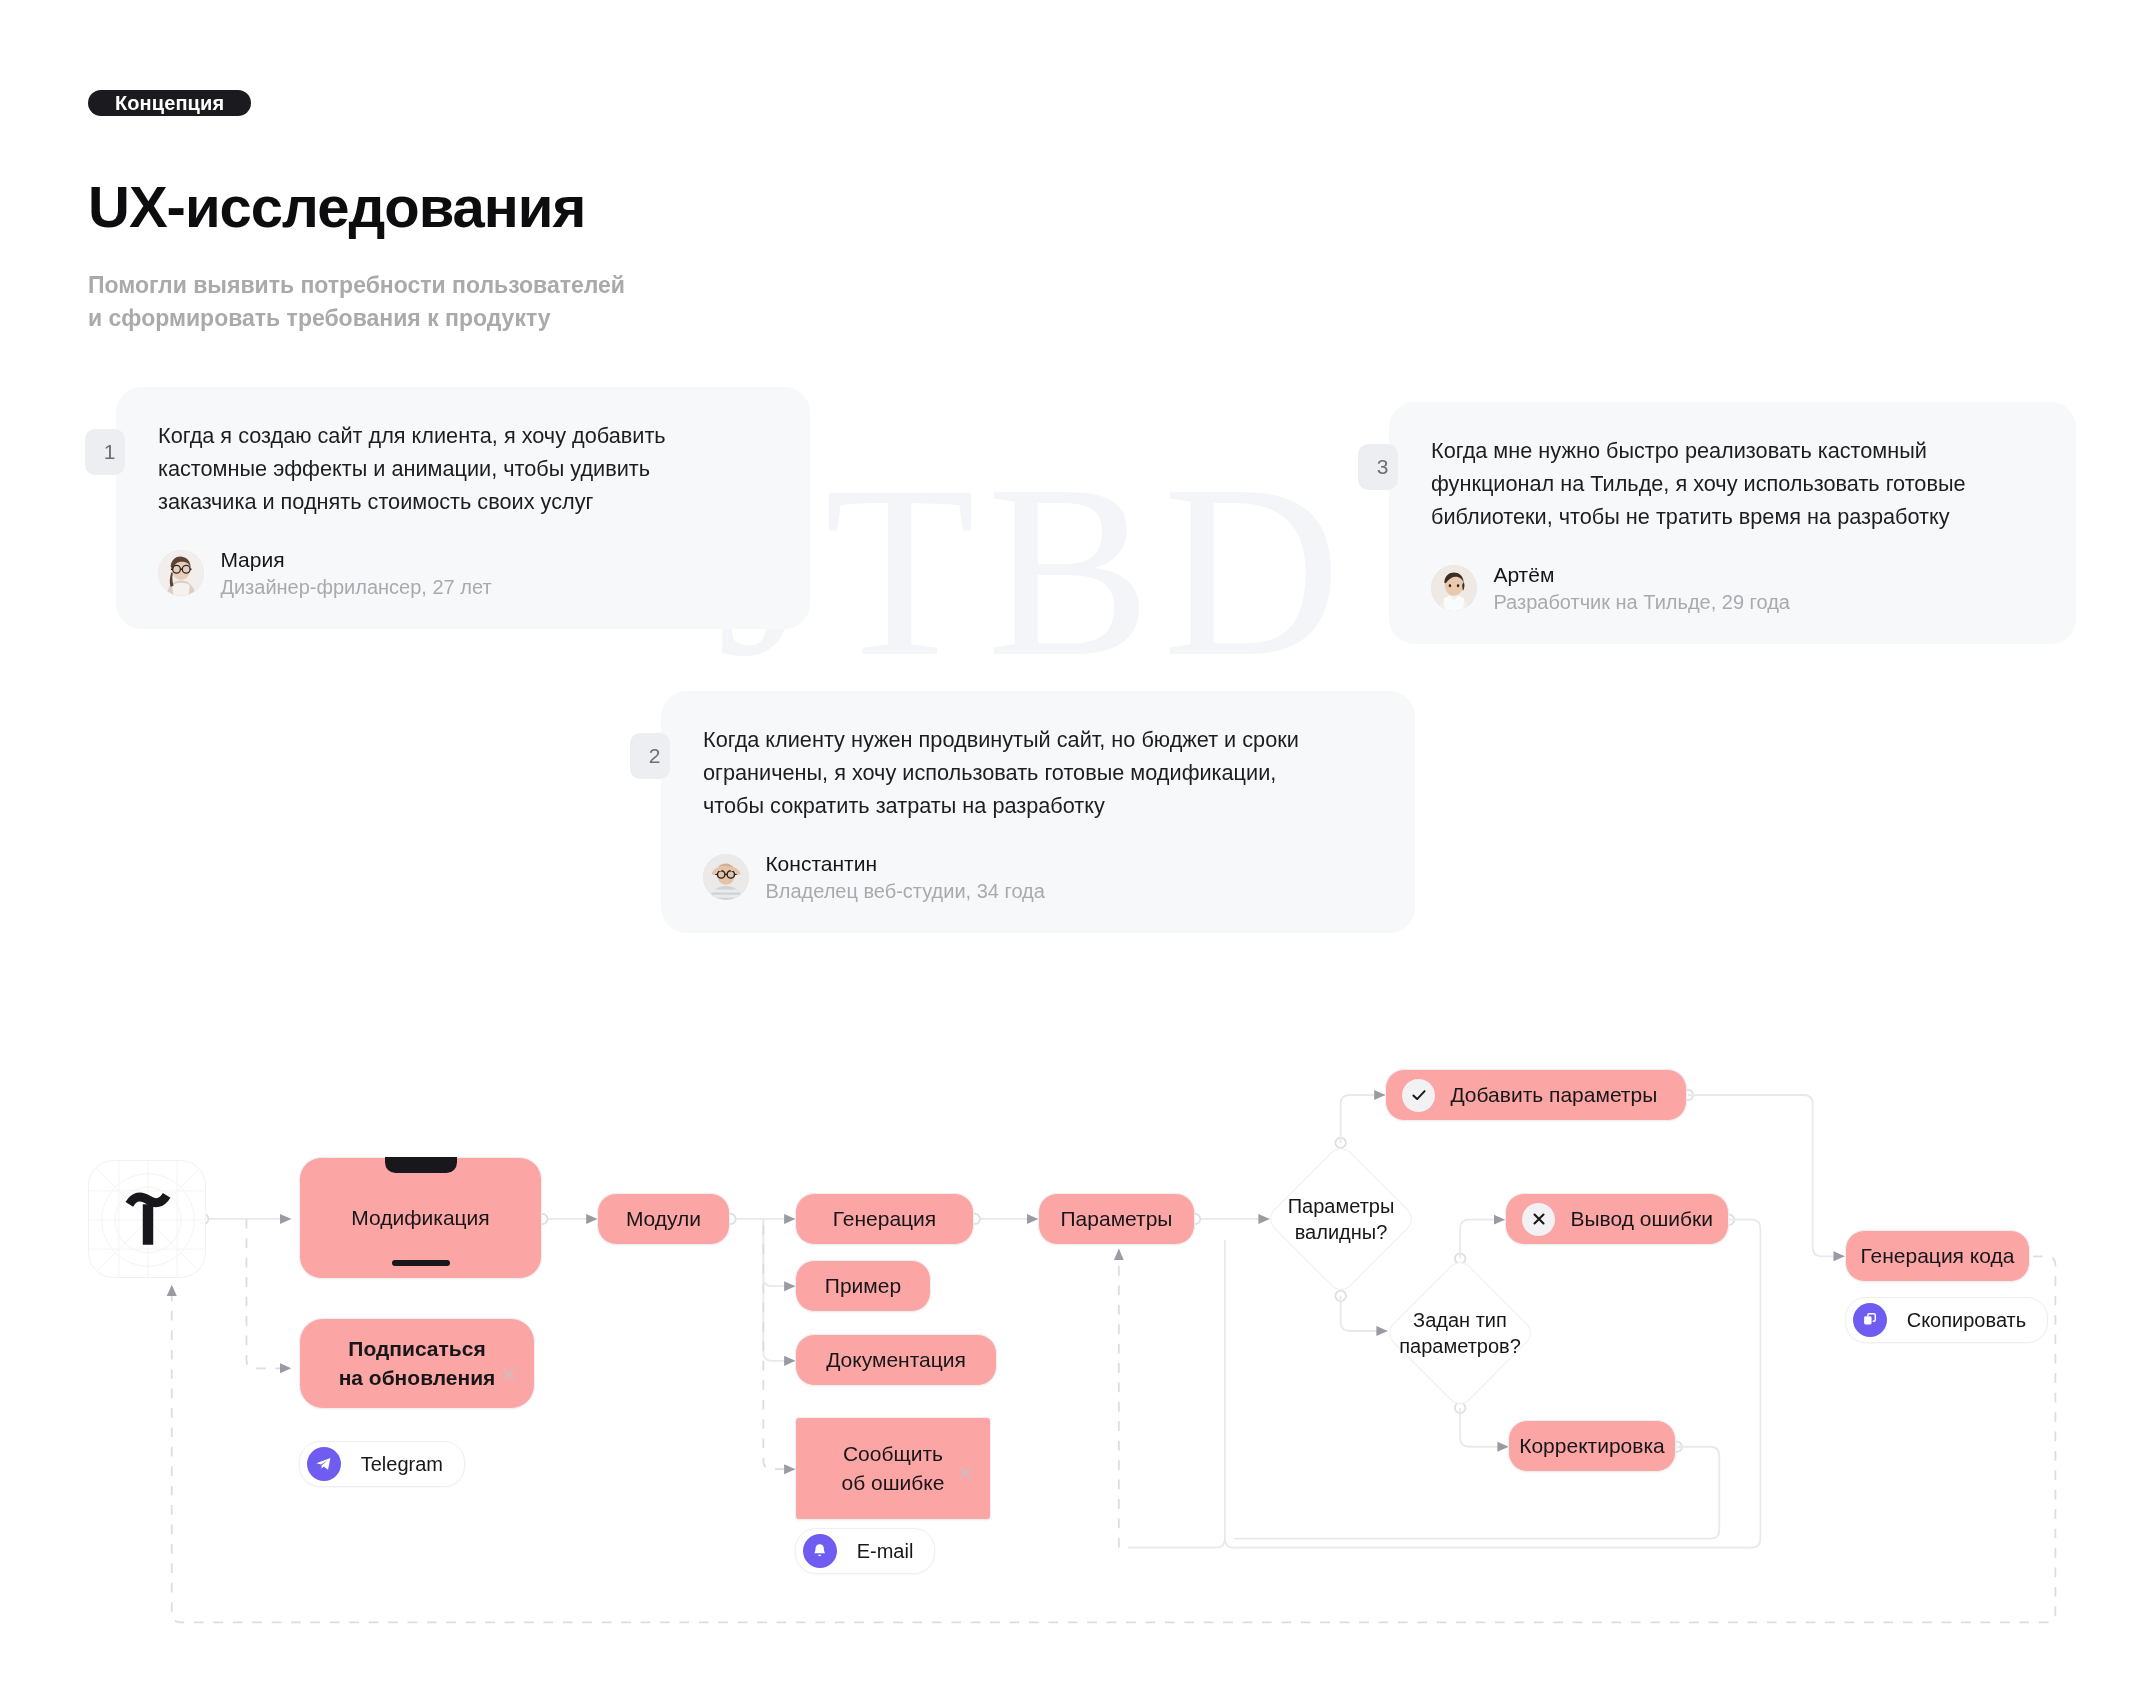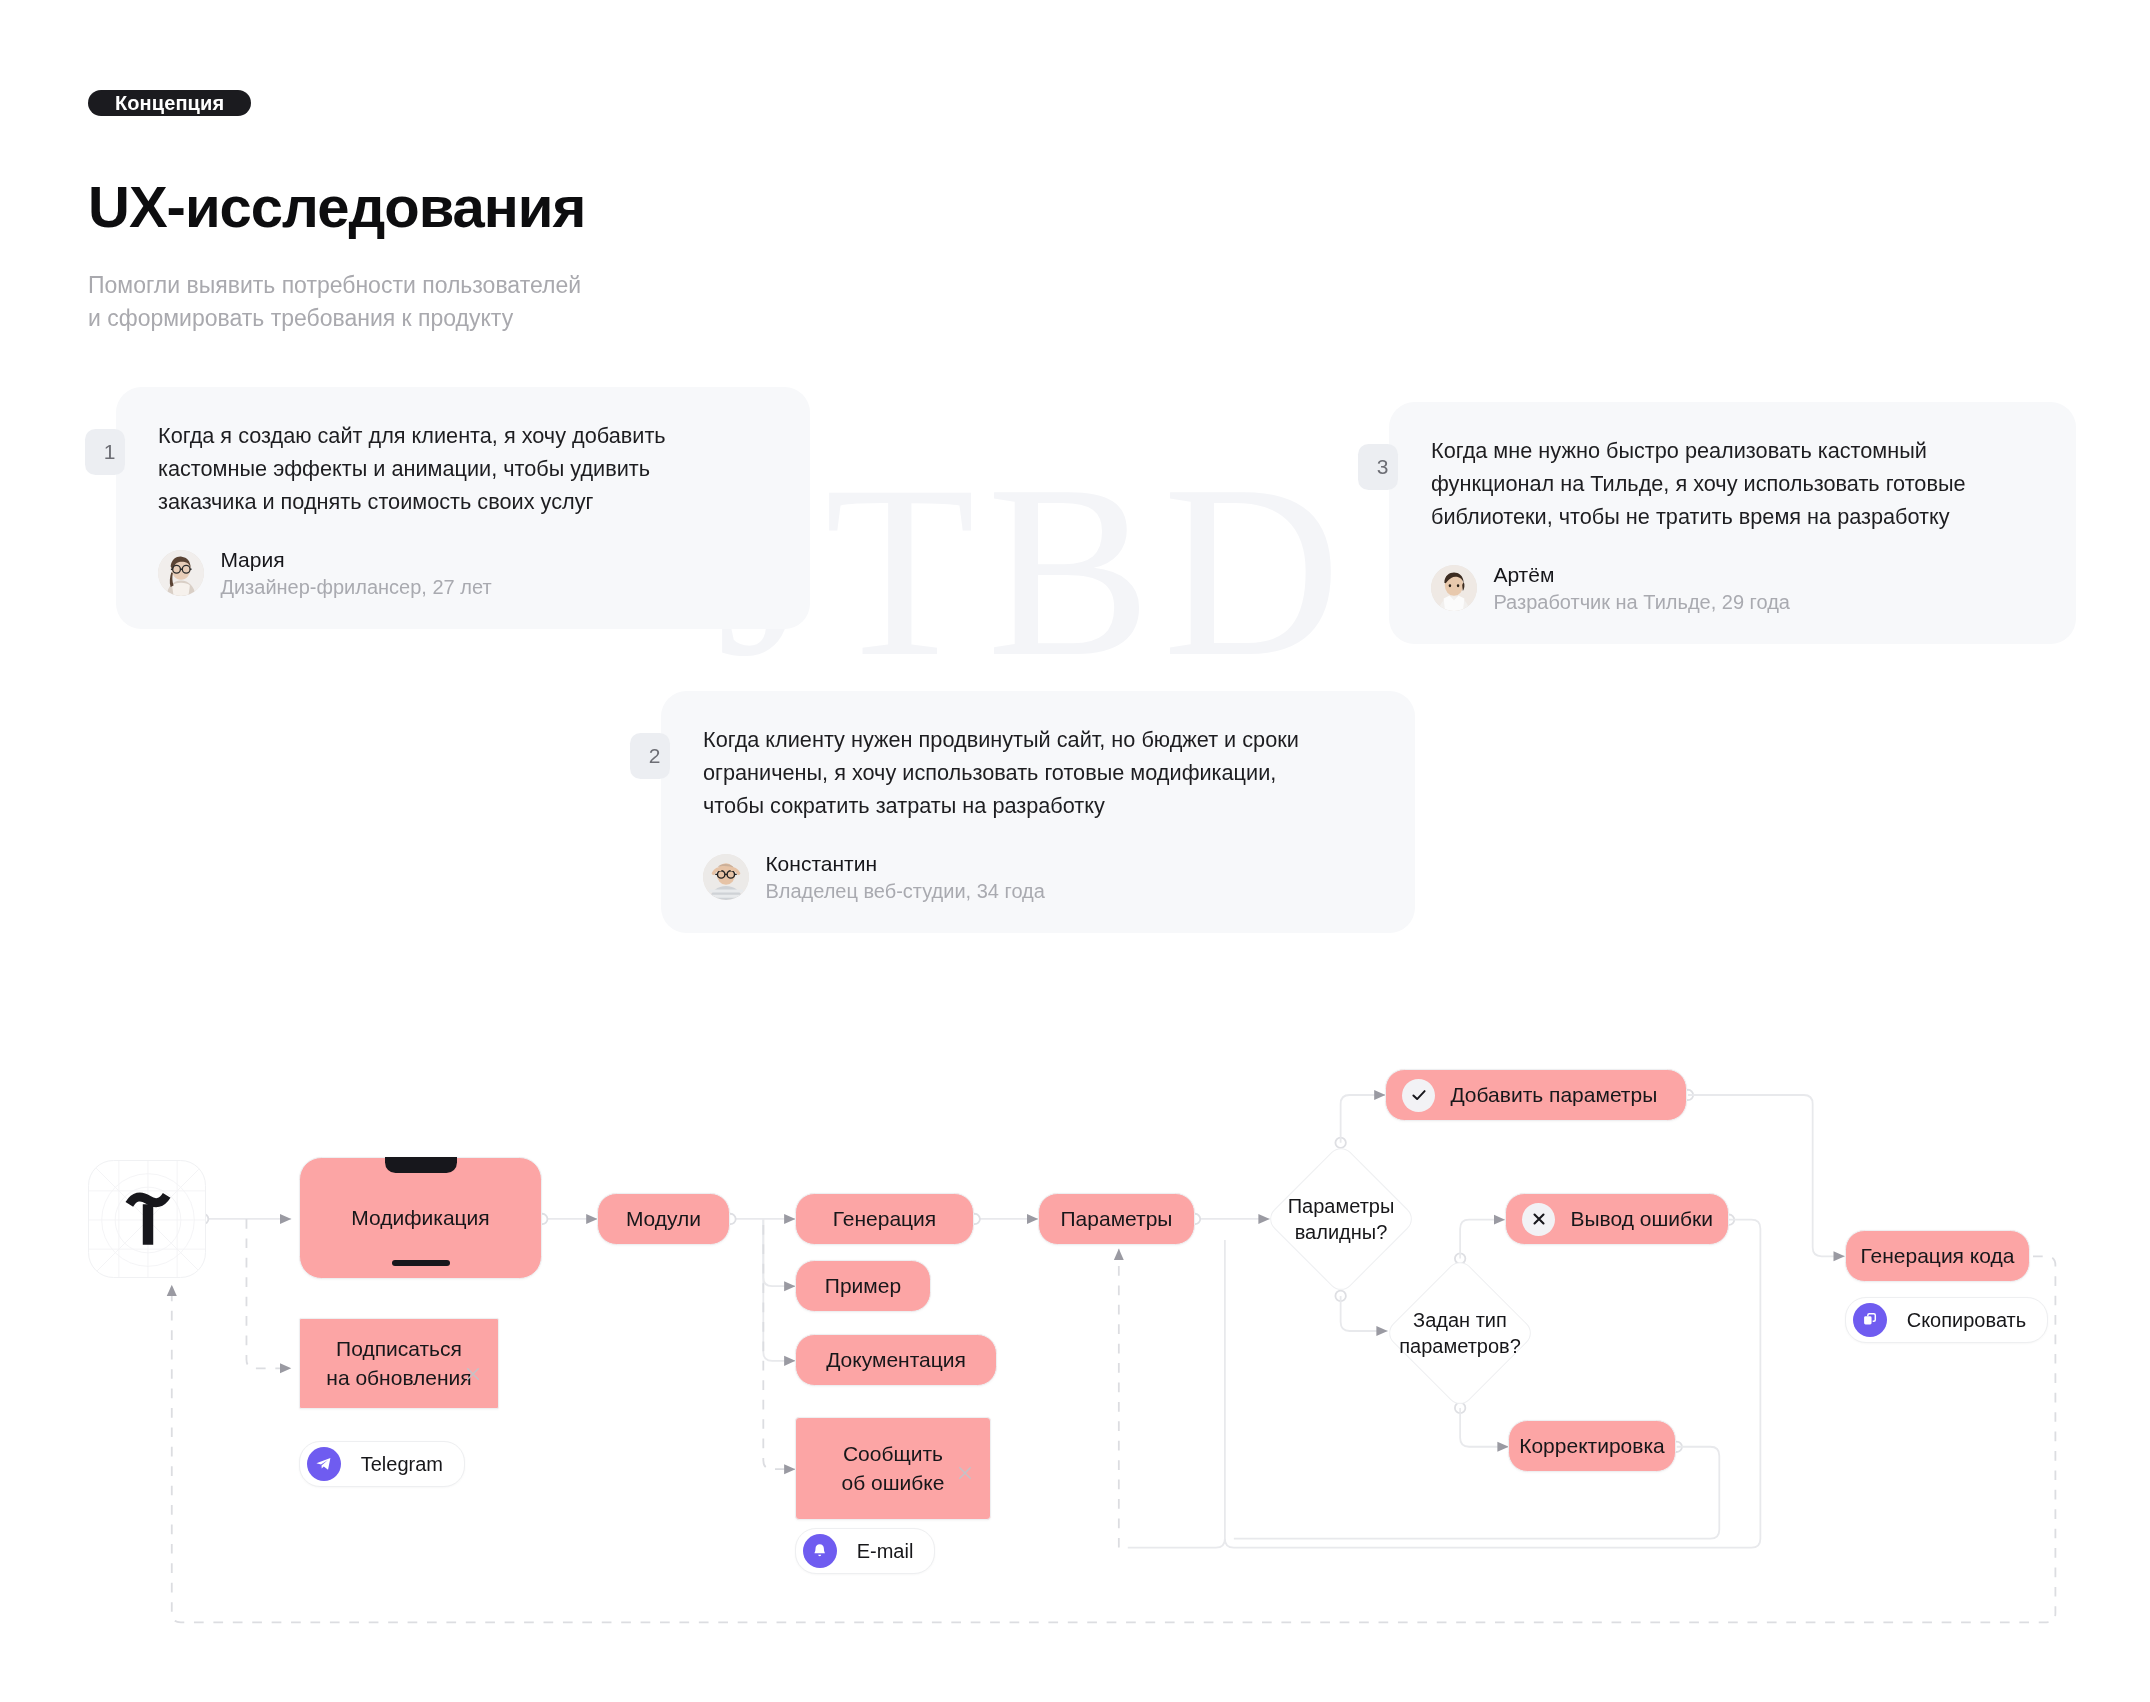--- a/index.html
+++ b/index.html
@@ -35,21 +35,21 @@
     color: #0d0d0f;
     letter-spacing: -1px;
     line-height: 1;
   }
   .page-subtitle {
     position: absolute;
     left: 88px; top: 269px;
     font-size: 23px;
     line-height: 1.42;
     color: #a9a9ae;
-    font-weight: 400;
+    font-weight: 700;
     white-space: pre-line;
   }
 
   
   .watermark {
     position: absolute;
     left: 717px; top: 448px;
     font-family: "Liberation Serif", "DejaVu Serif", serif;
     font-size: 246px;
     font-weight: 400;
@@ -395,21 +395,21 @@
         <path d="M72 58 V112 h14 V58 z" fill="#17171c"></path>
       </svg>
     </div>
 
     <div class="node" style="left:299px; top:1157px; width:243px; height:122px; border-radius:22.4px;">
       <div class="phone-notch"></div>
       <span>Модификация</span>
       <div class="phone-home"></div>
     </div>
 
-    <div class="node" style="left:299px; top:1318px; width:200px; height:91px; border-radius:2px;">
+    <div class="node" style="left:299px; top:1318px; width:236px; height:91px; border-radius:24px;font-weight:bold;">
       <span>Подписаться
 на обновления</span>
       <span class="close-x">
         <svg viewBox="0 0 24 24" xmlns="http://www.w3.org/2000/svg" aria-hidden="true">
           <path d="M5 5 L19 19 M19 5 L5 19" stroke="#c2c3c8" stroke-width="1.9" fill="none" stroke-linecap="round"></path>
         </svg>
       </span>
     </div>
 
     <div class="badge-pill" style="left:299px; top:1441px;">

